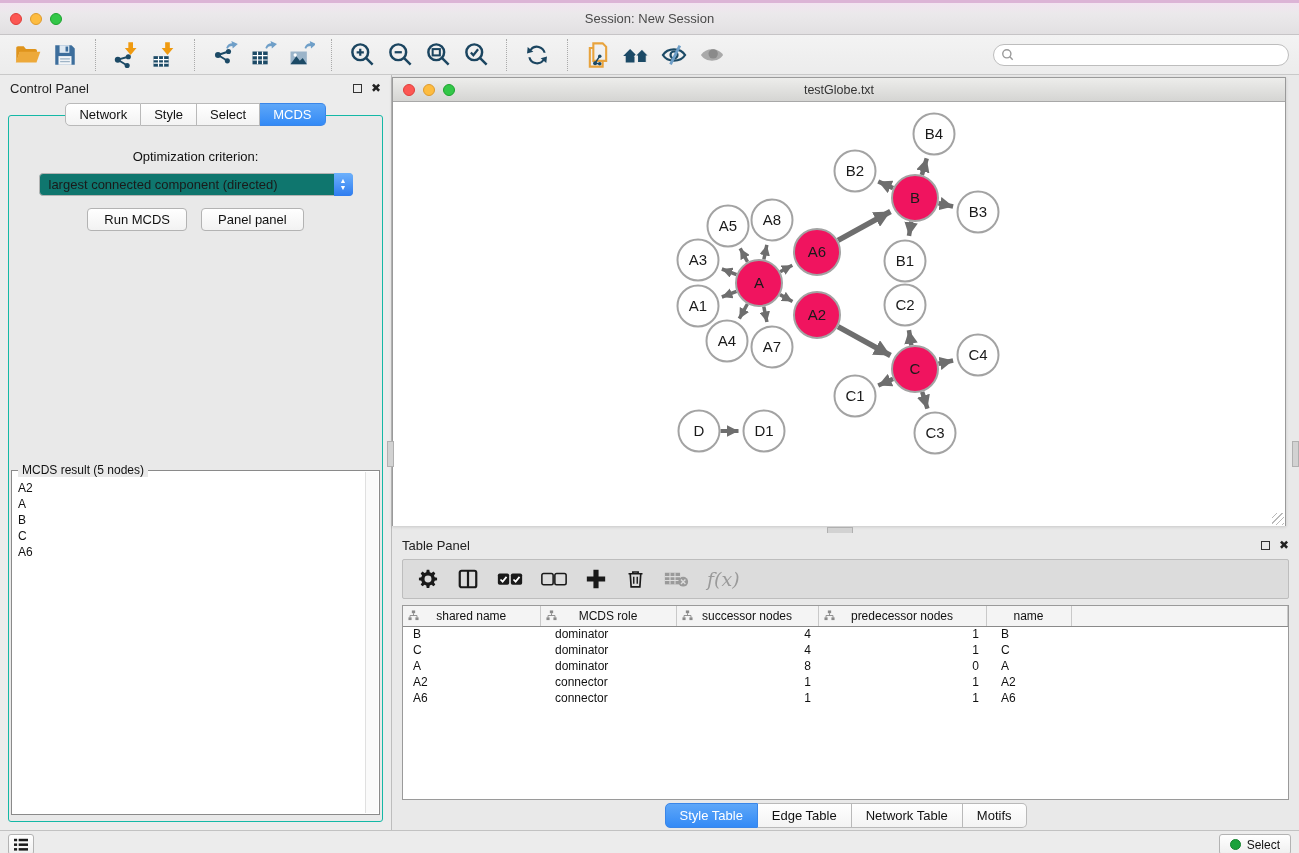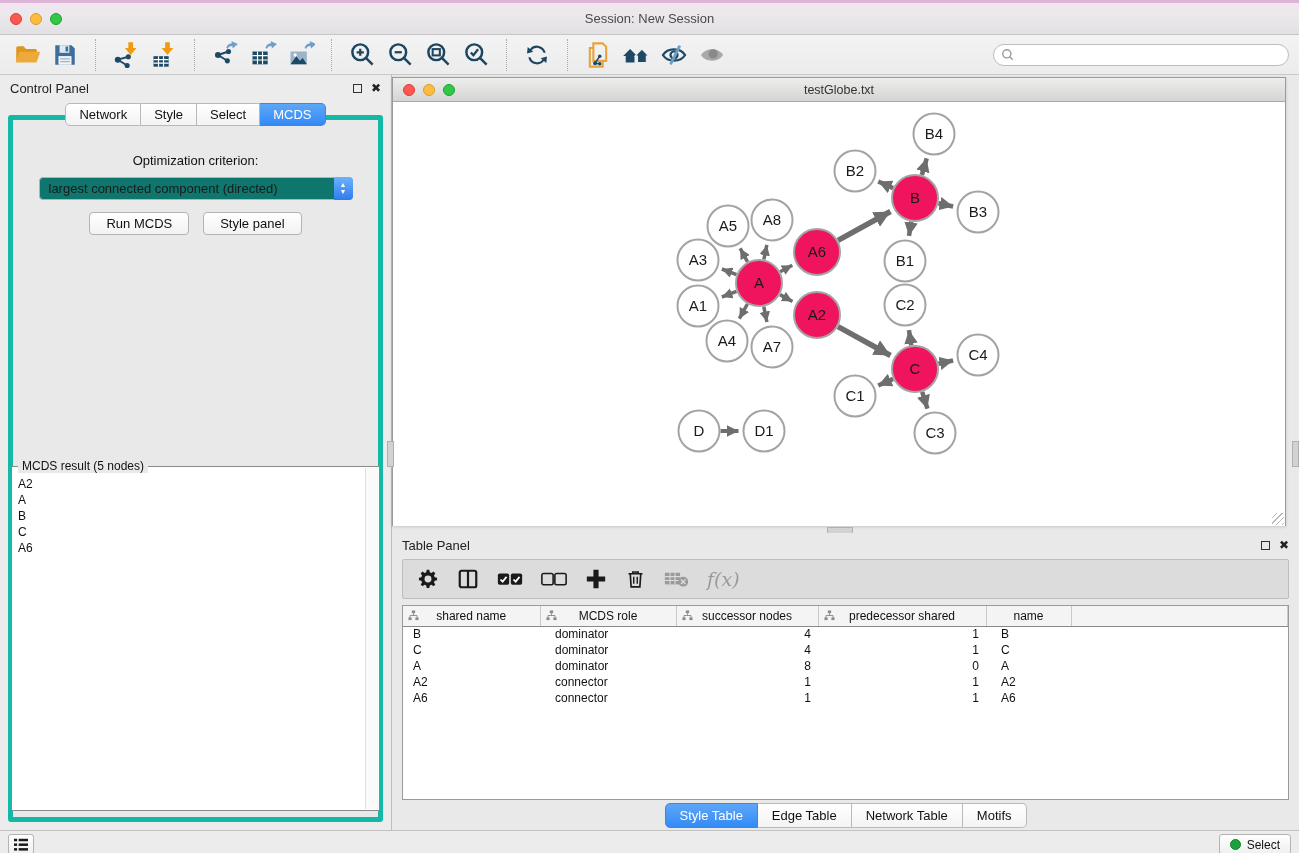--- a/index.html
+++ b/index.html
@@ -31,21 +31,21 @@
   .control-panel { width:392px; background:#ececec; border-right:1px solid #bdbdbd; display:flex; flex-direction:column; position:relative; }
   .cp-header { height:26px; display:flex; align-items:center; padding:0 10px; font-size:13px; color:#222; }
   .cp-winbtns { margin-left:auto; display:flex; gap:9px; align-items:center; }
   .float-icon { width:9px; height:9px; border:1.5px solid #333; display:inline-block; }
   .close-icon { font-size:12px; font-weight:bold; color:#222; line-height:1; }
   .cp-tabs { display:flex; justify-content:center; margin:2px 0 0 0; position:relative; z-index:2; }
   .seg { border:1px solid #b9b9b9; border-left:none; background:linear-gradient(#fff,#f3f3f3); padding:3px 13px; font-size:13px; color:#111; }
   .seg:first-child { border-left:1px solid #b9b9b9; border-radius:5px 0 0 5px; }
   .seg:last-child { border-radius:0 5px 5px 0; }
   .seg.active { background:linear-gradient(#5ea7f8,#338af6); border-color:#3a86e8; color:#fff; }
-  .cp-body { flex:1; margin:-11px 8px 8px 8px; border:5px solid #14b8a6; border-radius:3px; background:#e9e9e9; padding-top:11px; display:flex; flex-direction:column; align-items:center; }
+  .cp-body { flex:1; margin:-11px 8px 8px 8px; border:1px solid #14b8a6; border-radius:3px; background:#e9e9e9; padding-top:11px; display:flex; flex-direction:column; align-items:center; }
   .opt-label { margin-top:22px; font-size:13px; color:#111; }
   .dropdown { margin-top:9px; width:314px; height:23px; border:1px solid #b3b3b3; border-radius:4px; background:#0f766e; display:flex; align-items:center; position:relative; }
   .dropdown .dd-value { font-size:13px; padding-left:9px; flex:1; white-space:nowrap; overflow:hidden; }
   .dd-stepper { width:19px; height:23px; margin-right:-1px; border-radius:0 4px 4px 0; background:linear-gradient(#6db1fc,#2e7cf0); display:flex; flex-direction:column; align-items:center; justify-content:center; gap:1px; }
   .dd-stepper span { color:#fff; font-size:7px; line-height:6px; }
   .btn-row { margin-top:12px; display:flex; gap:14px; }
   .cp-btn { border:1px solid #b3b3b3; border-radius:4px; background:linear-gradient(#fff,#f2f2f2); font-size:13px; padding:3px 16px; color:#111; font-family:inherit; }
   .result-box { margin-top:auto; margin-bottom:6px; width:369px; height:345px; border:1px solid #8a8a8a; background:#fff; position:relative; }
   .result-legend { position:absolute; top:-8px; left:6px; background:#e9e9e9; padding:0 4px; font-size:12px; color:#111; }
   .result-list { list-style:none; padding:9px 0 0 6px; font-size:12px; line-height:16px; color:#111; }
@@ -267,21 +267,21 @@
         <div class="opt-label">Optimization criterion:</div>
         <div class="dropdown">
           <span class="dd-value">largest connected component (directed)</span>
           <span class="dd-stepper">
               <span>▲</span>
               <span>▼</span>
             </span>
         </div>
         <div class="btn-row">
           <button class="cp-btn">Run MCDS</button>
-          <button class="cp-btn">Style panel</button>
+          <button class="cp-btn">Panel panel</button>
         </div>
         <div class="result-box">
           <span class="result-legend">MCDS result (5 nodes)</span>
           <ul class="result-list" id="mcds-list">
               <li>A2</li>
               <li>A</li>
               <li>B</li>
               <li>C</li>
               <li>A6</li>
             </ul>
@@ -474,21 +474,21 @@
                     </svg>
                     <span class="th-label">successor nodes</span>
                   </th>
                   <th>
                     <svg class="th-ico" width="11" height="11" viewBox="0 0 12 12">
                       <rect x="4.2" y="0.5" width="3.6" height="3" fill="#8a8a8a"></rect>
                       <rect x="0.5" y="8" width="3.4" height="3" fill="#8a8a8a"></rect>
                       <rect x="8.1" y="8" width="3.4" height="3" fill="#8a8a8a"></rect>
                       <path d="M6 3.5 V6 M2.2 8 V6 H9.8 V8" stroke="#8a8a8a" fill="none" stroke-width="1"></path>
                     </svg>
-                    <span class="th-label">predecessor shared</span>
+                    <span class="th-label">predecessor nodes</span>
                   </th>
                   <th>
                     <span class="th-label">name</span>
                   </th>
                   <th></th>
                 </tr>
               </thead>
             <tbody id="node-table-body">
                 <tr>
                   <td class="al">B</td>

